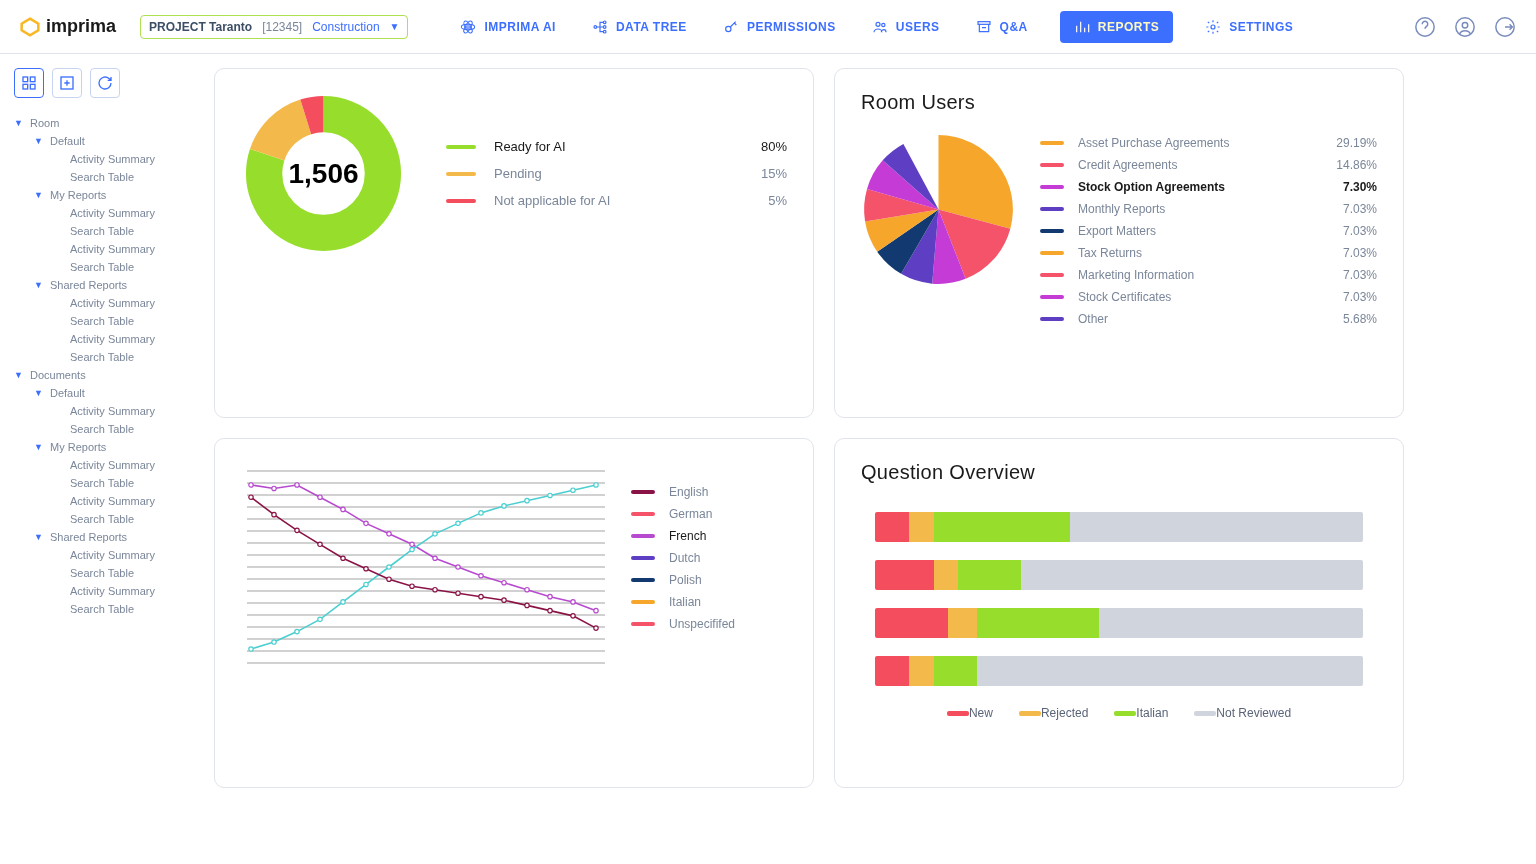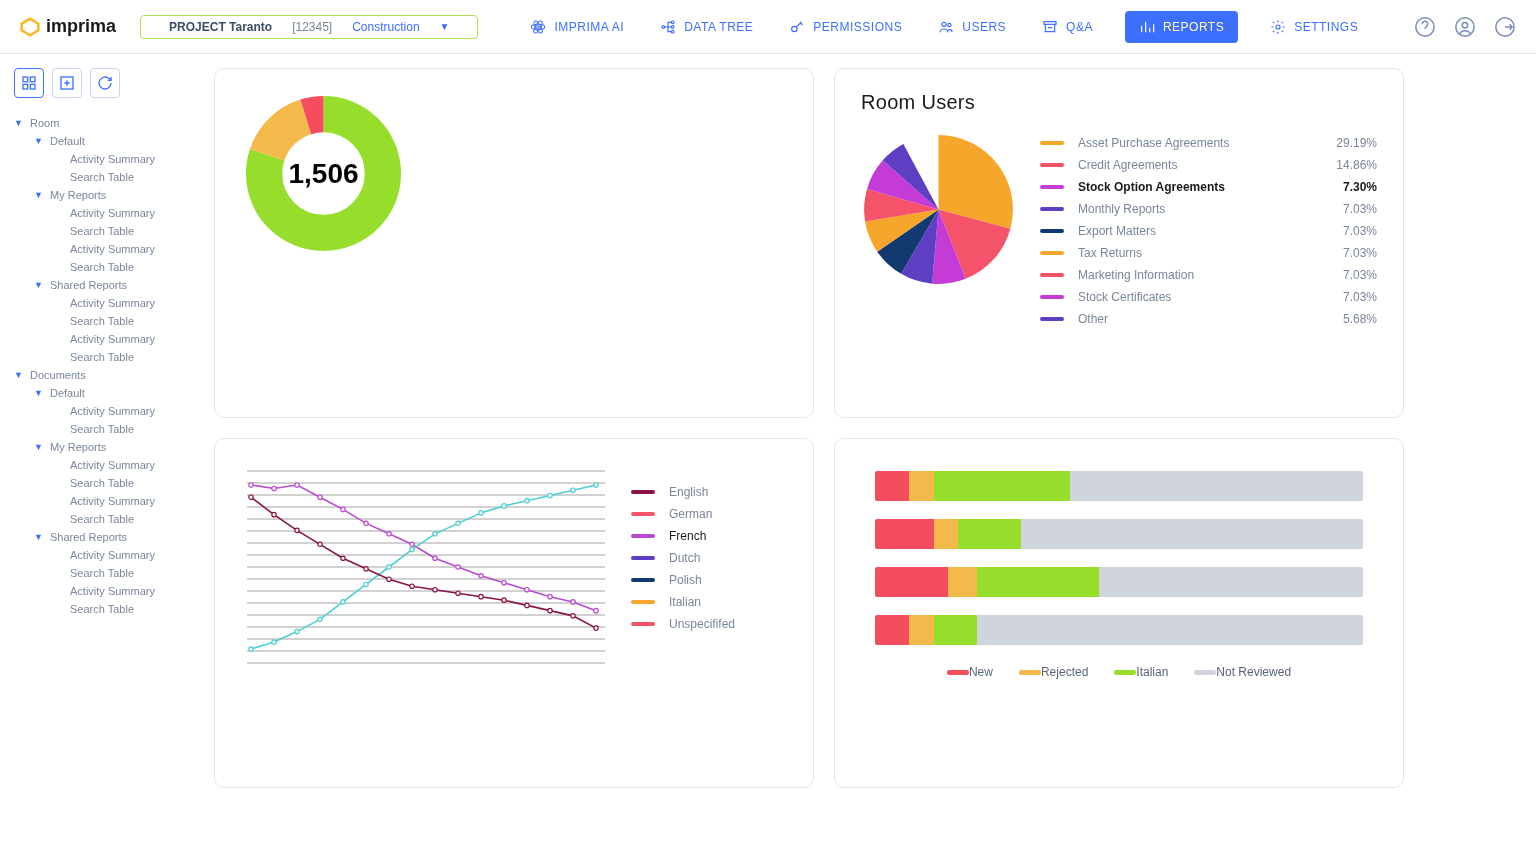--- a/index.html
+++ b/index.html
@@ -2,25 +2,25 @@
 <html><head>
 <meta charset="utf-8">
 <style>
 * { box-sizing: border-box; margin: 0; padding: 0; font-family: -apple-system, BlinkMacSystemFont, "Segoe UI", Arial, sans-serif; }
 body { background: #fff; width: 1536px; height: 864px; overflow: hidden; }
 
 
 .header { height: 54px; display: flex; align-items: center; padding: 0 20px; border-bottom: 1px solid #e0e4ec; }
 .logo { display: flex; align-items: center; gap: 6px; font-weight: 700; font-size: 18px; color: #1a1a1a; margin-right: 24px; }
 .logo-icon { width: 20px; height: 20px; }
-.project-selector { display: flex; align-items: center; gap: 20px; padding: 4px 28px; border: 1px solid #aee050; border-radius: 4px; font-size: 12px; }
+.project-selector { display: flex; align-items: center; gap: 10px; padding: 4px 8px; border: 1px solid #aee050; border-radius: 4px; font-size: 12px; }
 .project-selector .prj { font-weight: 600; color: #3b4e66; }
 .project-selector .code { color: #7a8699; }
 .project-selector .sector { color: #3d6fff; }
-.nav { display: flex; gap: 28px; margin-left: 48px; }
+.nav { display: flex; gap: 28px; margin-left: 48px; font-weight: bold; }
 .nav-item { display: flex; align-items: center; gap: 8px; font-size: 12px; letter-spacing: 0.5px; color: #3d6fff; cursor: pointer; padding: 6px 4px; border-radius: 4px; }
 .nav-item.active { background: #3d6fff; color: #fef9c3; padding: 8px 14px; }
 .nav-item svg { width: 16px; height: 16px; }
 .header-right { margin-left: auto; display: flex; align-items: center; gap: 18px; }
 .hdr-icon { width: 22px; height: 22px; stroke: #7a8bbd; cursor: pointer; }
 
 
 .body { display: flex; height: calc(100% - 54px); }
 .sidebar { width: 214px; padding: 14px 8px 0 14px; }
 .view-buttons { display: flex; gap: 8px; margin-bottom: 16px; }
@@ -288,20 +288,37 @@
     <div class="card">
       <div class="donut-wrap">
         <div class="donut">
           <svg viewBox="0 0 100 100">
             <circle cx="50" cy="50" r="36" fill="none" stroke="#97DE2C" stroke-width="22" stroke-dasharray="180.96 226.2" transform="rotate(-90 50 50)"></circle>
             <circle cx="50" cy="50" r="36" fill="none" stroke="#F4B94B" stroke-width="22" stroke-dasharray="33.93 226.2" stroke-dashoffset="-180.96" transform="rotate(-90 50 50)"></circle>
             <circle cx="50" cy="50" r="36" fill="none" stroke="#F44D5E" stroke-width="22" stroke-dasharray="11.31 226.2" stroke-dashoffset="-214.89" transform="rotate(-90 50 50)"></circle>
           </svg>
           <div class="donut-center">1,506</div>
         </div>
+        <div class="legend" id="da-legend">
+            <div class="legend-row strong">
+              <span class="swatch" style="background:#97DE2C"></span>
+              <span>Ready for AI</span>
+              <span class="val">80%</span>
+            </div>
+            <div class="legend-row">
+              <span class="swatch" style="background:#F4B94B"></span>
+              <span>Pending</span>
+              <span class="val">15%</span>
+            </div>
+            <div class="legend-row">
+              <span class="swatch" style="background:#F44D5E"></span>
+              <span>Not applicable for AI</span>
+              <span class="val">5%</span>
+            </div>
+          </div>
       </div>
     </div>
 
     <div class="card">
       <div class="card-title">Room Users</div>
       <div class="pie-wrap">
         <svg class="pie" viewBox="0 0 100 100" id="pie-svg">
             <path d="M50 50 L50 2 A48 48 0 0 1 96.3461763111575 62.491274608105556 Z" fill="#F6A72B"></path>
             <path d="M50 50 L96.3461763111575 62.491274608105556 A48 48 0 0 1 67.5296845707962 94.68456286961292 Z" fill="#F4536A"></path>
             <path d="M50 50 L67.5296845707962 94.68456286961292 A48 48 0 0 1 45.93337653718048 97.82742491094044 Z" fill="#C43BD6"></path>
@@ -461,20 +478,21 @@
             </div>
             <div class="line-row">
               <span class="line-swatch" style="background:#F4536A"></span>
               <span>Unspecififed</span>
             </div>
           </div>
       </div>
     </div>
 
     <div class="card">
+      <div class="card-title">Question Overview</div>
       <div class="sbars" id="sbars">
           <div class="sbar">
             <div class="seg" style="width: 7%; background: rgb(244, 77, 94);"></div>
             <div class="seg" style="width: 5%; background: rgb(244, 185, 75);"></div>
             <div class="seg" style="width: 28%; background: rgb(151, 222, 44);"></div>
             <div class="seg" style="width: 60%; background: rgb(208, 212, 220);"></div>
           </div>
           <div class="sbar">
             <div class="seg" style="width: 12%; background: rgb(244, 77, 94);"></div>
             <div class="seg" style="width: 5%; background: rgb(244, 185, 75);"></div>

